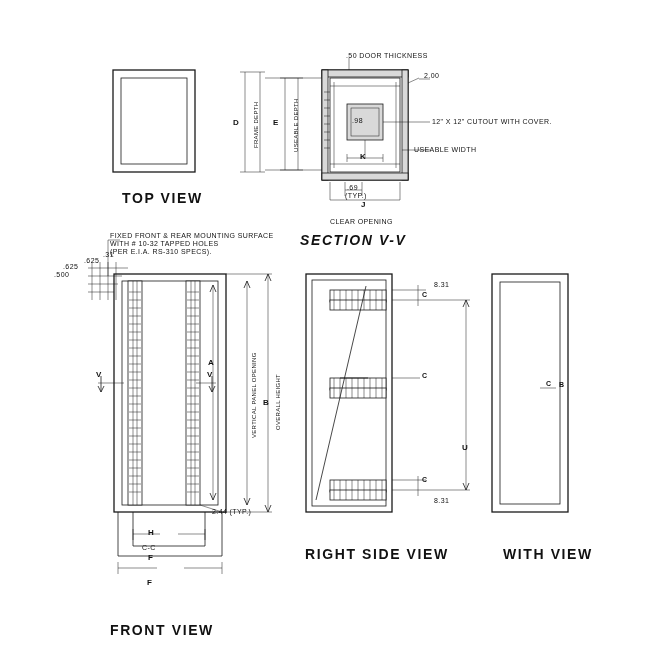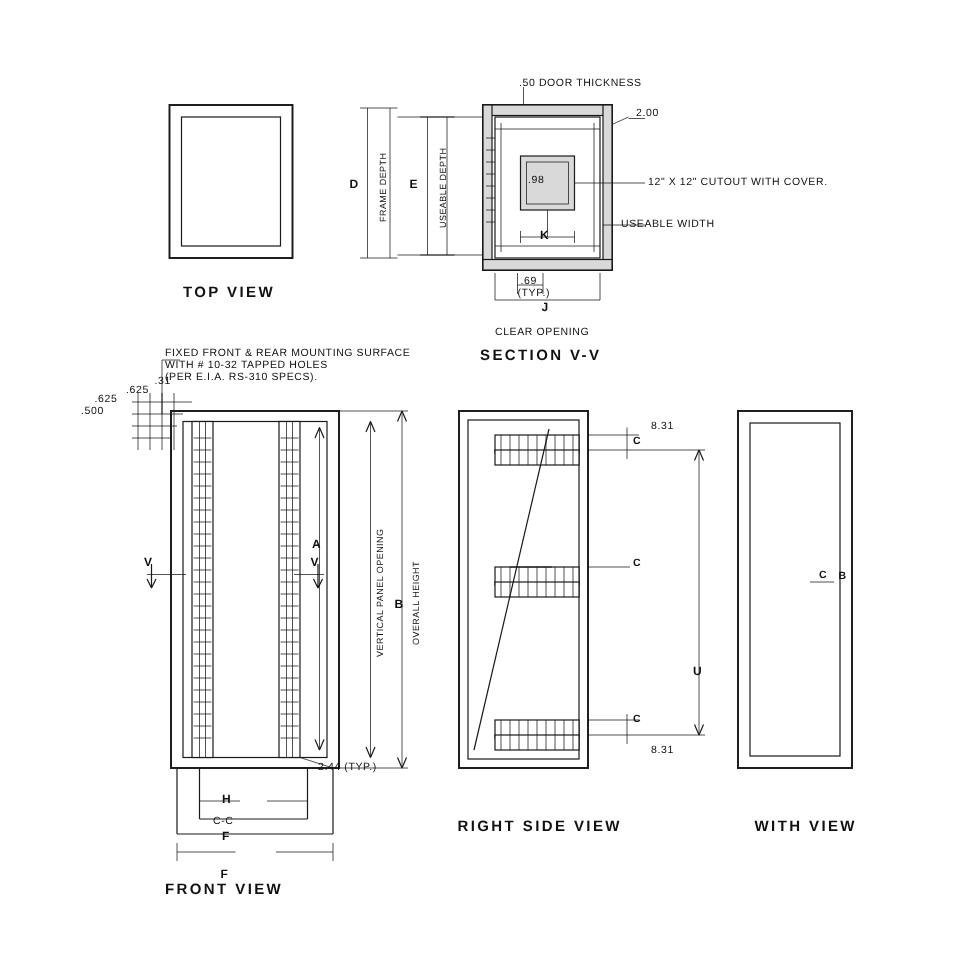--- a/index.html
+++ b/index.html
@@ -1,20 +1,20 @@
 <!DOCTYPE html>
 <html><head>
 <meta charset="utf-8">
 <style>
   html,body{margin:0;padding:0;background:#ffffff;}
   body{width:650px;height:650px;position:relative;overflow:hidden;
        font-family:"Liberation Sans", sans-serif;color:#1a1a1a;}
   #sheet{position:absolute;left:0;top:0;width:650px;height:650px;}
   .lbl{position:absolute;font-size:7px;letter-spacing:.4px;color:#111;white-space:nowrap;}
-  .title{position:absolute;font-size:10px;font-weight:bold;letter-spacing:1.6px;color:#111;white-space:nowrap;}
+  .title{position:absolute;font-size:14px;font-weight:bold;letter-spacing:1.6px;color:#111;white-space:nowrap;}
   .lblv{position:absolute;font-size:6px;color:#111;white-space:nowrap;
         transform-origin:0 0;transform:rotate(-90deg);letter-spacing:.3px;}
   .letter{position:absolute;font-size:8px;font-weight:bold;color:#111;}
   svg{position:absolute;left:0;top:0;}
   .ln{stroke:#1a1a1a;fill:none;stroke-width:.8;}
   .ln2{stroke:#1a1a1a;fill:none;stroke-width:1.3;}
   .thin{stroke:#1a1a1a;fill:none;stroke-width:.5;}
   .fillg{fill:#d9d9d9;stroke:#1a1a1a;stroke-width:.8;}
   .fillw{fill:#ffffff;stroke:#1a1a1a;stroke-width:.8;}
 </style>
@@ -136,37 +136,37 @@
   <path class="thin" d="M426 300 L470 300 M426 490 L470 490"></path>
 
   <rect class="ln2" x="492" y="274" width="76" height="238"></rect>
   <rect class="ln" x="500" y="282" width="60" height="222"></rect>
   <path class="thin" d="M540 388 L556 388"></path>
 
 </svg>
 
 <div class="title" style="left:122px;top:190px;">TOP VIEW</div>
 
-<div class="title" style="left:320px;top:232px;">SECTION V-V</div>
+<div class="title" style="left:300px;top:232px;font-style:italic;">SECTION V-V</div>
 <div class="lbl" style="left:346px;top:52px;">.50 DOOR THICKNESS</div>
 <div class="lbl" style="left:424px;top:72px;">2.00</div>
 <div class="lbl" style="left:352px;top:117px;">.98</div>
 <div class="lbl" style="left:432px;top:118px;">12" X 12" CUTOUT WITH COVER.</div>
 <div class="lbl" style="left:414px;top:146px;">USEABLE WIDTH</div>
 <div class="lbl" style="left:347px;top:184px;">.69</div>
 <div class="lbl" style="left:345px;top:192px;">(TYP.)</div>
 <div class="lbl" style="left:330px;top:218px;">CLEAR OPENING</div>
 <div class="letter" style="left:360px;top:152px;">K</div>
 <div class="letter" style="left:361px;top:200px;">J</div>
 <div class="letter" style="left:233px;top:118px;">D</div>
 <div class="letter" style="left:273px;top:118px;">E</div>
 <div class="lblv" style="left:253px;top:148px;">FRAME DEPTH</div>
 <div class="lblv" style="left:293px;top:152px;">USEABLE DEPTH</div>
 
-<div class="title" style="left:110px;top:588px;">FRONT VIEW</div>
+<div class="title" style="left:110px;top:622px;">FRONT VIEW</div>
 <div class="lbl" style="left:110px;top:232px;">FIXED FRONT &amp; REAR MOUNTING SURFACE</div>
 <div class="lbl" style="left:110px;top:240px;">WITH # 10-32 TAPPED HOLES</div>
 <div class="lbl" style="left:110px;top:248px;">(PER E.I.A. RS-310 SPECS).</div>
 <div class="lbl" style="left:54px;top:271px;">.500</div>
 <div class="lbl" style="left:63px;top:263px;">.625</div>
 <div class="lbl" style="left:84px;top:257px;">.625</div>
 <div class="lbl" style="left:103px;top:251px;">.31</div>
 <div class="lbl" style="left:212px;top:508px;">2.44 (TYP.)</div>
 <div class="letter" style="left:208px;top:358px;">A</div>
 <div class="letter" style="left:263px;top:398px;">B</div>

